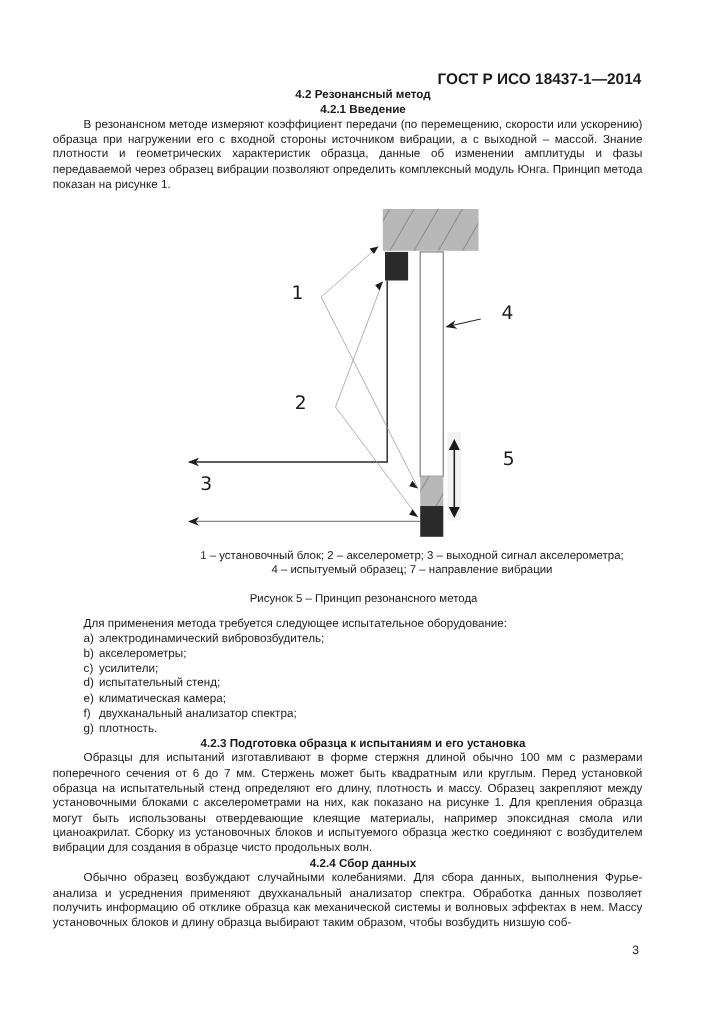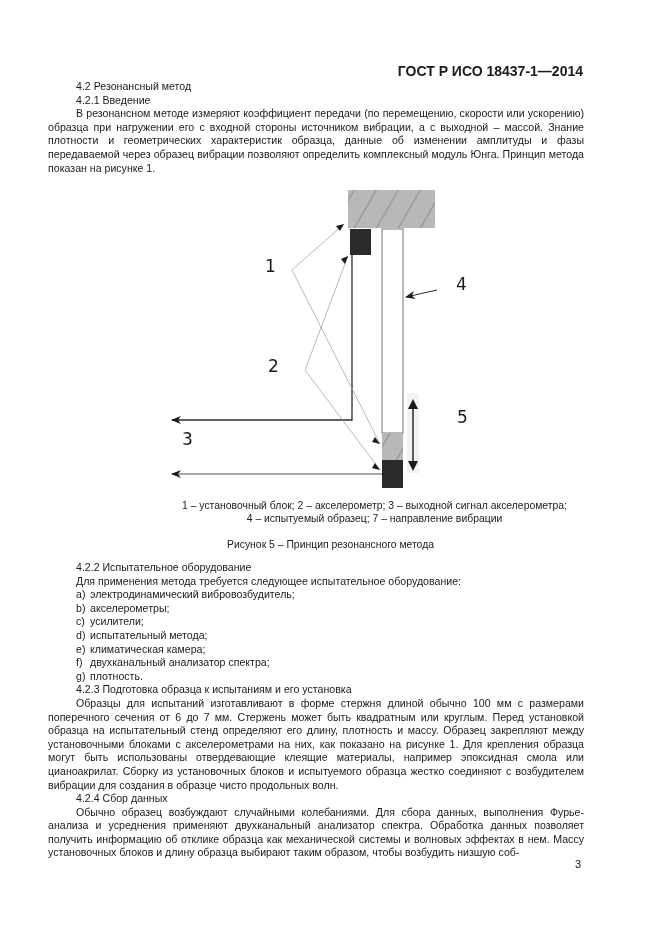--- a/index.html
+++ b/index.html
@@ -1,20 +1,20 @@
 <!DOCTYPE html>
 <html><head>
 <meta charset="utf-8">
 <style>
   html, body { margin: 0; padding: 0; background: #ffffff; }
   body { width: 661px; height: 936px; position: relative; overflow: hidden;
          font-family: "Liberation Sans", sans-serif; color: #1a1a1a; }
   .doc-header { position: absolute; top: 63px; right: 78px; font-size: 14px; font-weight: bold; }
   .content { position: absolute; left: 48px; width: 536px; font-size: 10.6px; line-height: 13.6px; }
-  .h { font-weight: normal; padding-left: 28px; }
+  .h { font-weight: bold; padding-left: 28px; text-align: center; }
   .p { text-align: justify; text-indent: 28px; margin: 0; }
   .list { padding-left: 28px; }
   .list-item { display: flex; }
   .list-item .mk { width: 14px; display: inline-block; }
   .fig { position: absolute; left: 0; top: 180px; width: 661px; height: 320px; }
   .caption { position: absolute; left: 0; width: 661px; text-align: center; font-size: 10.4px; line-height: 13px; }
   .page-num { position: absolute; top: 858px; right: 80px; font-size: 11px; }
   .fig-label { font-family: "DejaVu Sans", sans-serif; font-size: 17px; fill: #1a1a1a; }
 </style>
 </head>
@@ -69,38 +69,37 @@
   <text class="fig-label" x="457" y="423">5</text>
 </svg>
 
 <div class="caption" style="top:499px;margin-left:44px;">
   <div>1 – установочный блок; 2 – акселерометр; 3 – выходной сигнал акселерометра;</div>
   <div>4 – испытуемый образец; 7 – направление вибрации</div>
 </div>
 <div class="caption" style="top:538px;">Рисунок 5 – Принцип резонансного метода</div>
 
 <div class="content" style="top:561px;">
-  <div class="h">4.2.2 Испытательное оборудование</div>
   <div style="padding-left:28px;">Для применения метода требуется следующее испытательное оборудование:</div>
   <div class="list">
     <div class="list-item">
         <span class="mk">a)</span>
         <span>электродинамический вибровозбудитель;</span>
       </div>
     <div class="list-item">
         <span class="mk">b)</span>
         <span>акселерометры;</span>
       </div>
     <div class="list-item">
         <span class="mk">c)</span>
         <span>усилители;</span>
       </div>
     <div class="list-item">
         <span class="mk">d)</span>
-        <span>испытательный метода;</span>
+        <span>испытательный стенд;</span>
       </div>
     <div class="list-item">
         <span class="mk">e)</span>
         <span>климатическая камера;</span>
       </div>
     <div class="list-item">
         <span class="mk">f)</span>
         <span>двухканальный анализатор спектра;</span>
       </div>
     <div class="list-item">

